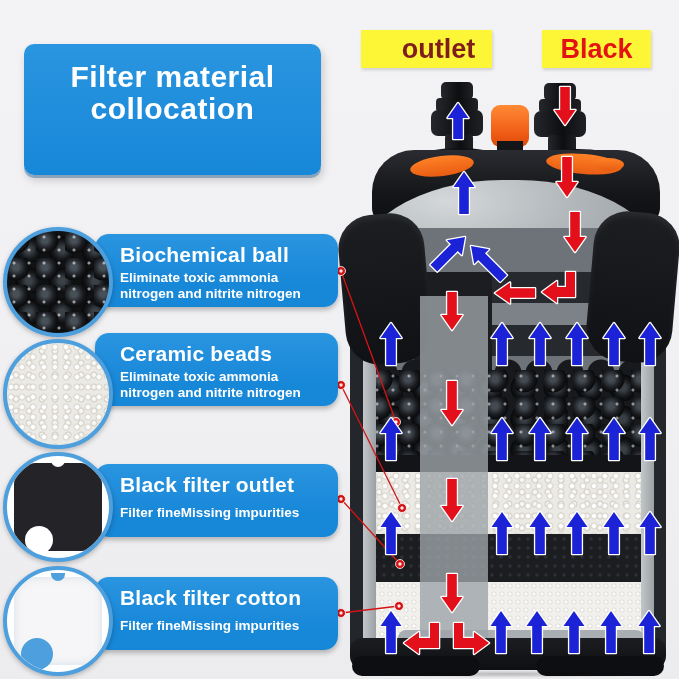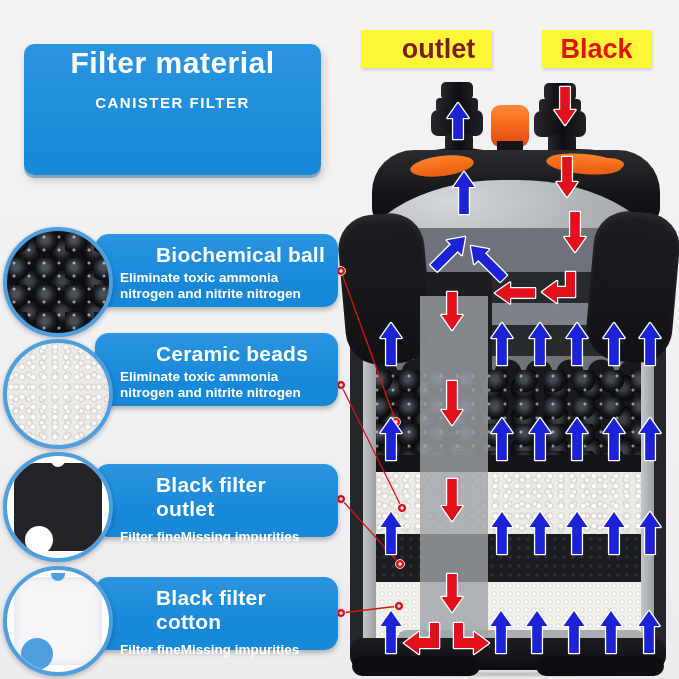--- a/index.html
+++ b/index.html
@@ -4,35 +4,35 @@
 <style>
   html,body{margin:0;padding:0;}
   body{font-family:"Liberation Sans", sans-serif; background:#e8e7ea;}
   #page{position:relative;width:679px;height:679px;overflow:hidden;
         background:linear-gradient(180deg,#f3f2f4 0%,#f0eff1 60%,#ececee 100%);}
   .abs{position:absolute;}
 
   
   .title-box{left:24px;top:44px;width:297px;height:131px;border-radius:10px;
     box-shadow:0 3px 0 rgba(10,80,150,.35), 2px 5px 8px rgba(0,0,0,.18);
-    color:#fff;text-align:center;padding-top:3px;box-sizing:border-box;z-index:6;}
+    color:#fff;text-align:center;padding-top:17px;box-sizing:border-box;z-index:6;}
   .title-line{font-size:30px;font-weight:bold;line-height:1.08;letter-spacing:.5px;}
   .title-sub{margin-top:15px;font-size:15px;font-weight:bold;letter-spacing:1.5px;}
 
   
   .port-label{height:38px;line-height:38px;text-align:center;font-size:27px;font-weight:bold;
     z-index:7;box-shadow:1px 2px 3px rgba(0,0,0,.15);}
   .port-outlet{left:361px;top:30px;width:107px;}
   .port-intake{left:542px;top:30px;width:109px;}
 
   
   .mat-box{left:95px;width:243px;height:73px;border-radius:14px;color:#fff;
     padding:9px 8px 0 25px;box-sizing:border-box;z-index:5;
     box-shadow:0 3px 5px rgba(0,0,0,.25);}
-  .mat-title{font-size:21px;font-weight:bold;letter-spacing:.2px;margin-left:36px;}
+  .mat-title{font-size:21px;font-weight:bold;letter-spacing:.2px;}
   .mat-desc{font-size:13.5px;font-weight:bold;line-height:1.18;margin-top:3px;width:214px;}
   .thumb{left:3px;width:102px;height:102px;border-radius:50%;border:4px solid #4d9fdd;
     background:#fff;overflow:hidden;z-index:6;box-shadow:0 2px 5px rgba(0,0,0,.25);}
   .thumb-bio{background-color:#101113;
     background-image:
       radial-gradient(circle at 7px 6px, rgba(255,255,255,.55) 1px, transparent 2px),
       radial-gradient(circle at 9px 9px, #474f57 3px, #1a1c20 9px, #0a0b0d 13px, transparent 14px),
       radial-gradient(circle at 22px 19px, #3a4147 3px, #16181b 9px, #08090b 13px, transparent 14px);
     background-size:15px 13px, 29px 27px, 33px 31px;}
   .thumb-ceramic{background-color:#eceae5;
@@ -213,21 +213,21 @@
       <path d="M0 0 L-10.5 15 L-4.8 15 L-4.8 38 L4.8 38 L4.8 15 L10.5 15 Z" transform="translate(452 330) rotate(180)" fill="#e3101b" stroke="#ffffff" stroke-width="2.6" stroke-linejoin="round" paint-order="stroke"></path>
       <path d="M0 0 L-10.5 15 L-4.8 15 L-4.8 44 L4.8 44 L4.8 15 L10.5 15 Z" transform="translate(452 425) rotate(180)" fill="#e3101b" stroke="#ffffff" stroke-width="2.6" stroke-linejoin="round" paint-order="stroke"></path>
       <path d="M0 0 L-10.5 15 L-4.8 15 L-4.8 42 L4.8 42 L4.8 15 L10.5 15 Z" transform="translate(452 521) rotate(180)" fill="#e3101b" stroke="#ffffff" stroke-width="2.6" stroke-linejoin="round" paint-order="stroke"></path>
       <path d="M0 0 L-10.5 15 L-4.8 15 L-4.8 38 L4.8 38 L4.8 15 L10.5 15 Z" transform="translate(452 612) rotate(180)" fill="#e3101b" stroke="#ffffff" stroke-width="2.6" stroke-linejoin="round" paint-order="stroke"></path>
       <path d="M0 0 L15 -11 L15 -5 L26 -5 L26 -20 L35 -20 L35 5 L15 5 L15 11 Z" transform="translate(404 643)" fill="#e3101b" stroke="#ffffff" stroke-width="2.6" stroke-linejoin="round" paint-order="stroke"></path>
       <path d="M0 0 L15 -11 L15 -5 L26 -5 L26 -20 L35 -20 L35 5 L15 5 L15 11 Z" transform="translate(489 643) scale(-1,1)" fill="#e3101b" stroke="#ffffff" stroke-width="2.6" stroke-linejoin="round" paint-order="stroke"></path>
     </svg>
 
   <div class="abs title-box" style="background: linear-gradient(rgb(42, 149, 224), rgb(23, 135, 216));">
     <div class="title-line">Filter material</div>
-    <div class="title-sub">CANISTER FILTER</div>
+    <div class="title-line">collocation</div>
   </div>
 
   <div class="abs port-label port-outlet" style="background: rgb(253, 246, 55); color: #7f1d1d; padding-left: 24px;">outlet</div>
   <div class="abs port-label port-intake" style="background: rgb(253, 246, 55); color: rgb(228, 19, 19);">Black</div>
 
   <div class="abs mat-box" style="top: 234px; background: linear-gradient(rgb(42, 149, 224) 0%, rgb(23, 135, 216) 70%);">
     <div class="mat-title">Biochemical ball</div>
     <div class="mat-desc">Eliminate toxic ammonia nitrogen and nitrite nitrogen</div>
   </div>
   <div class="abs thumb thumb-bio" style="top:227px;"></div>

